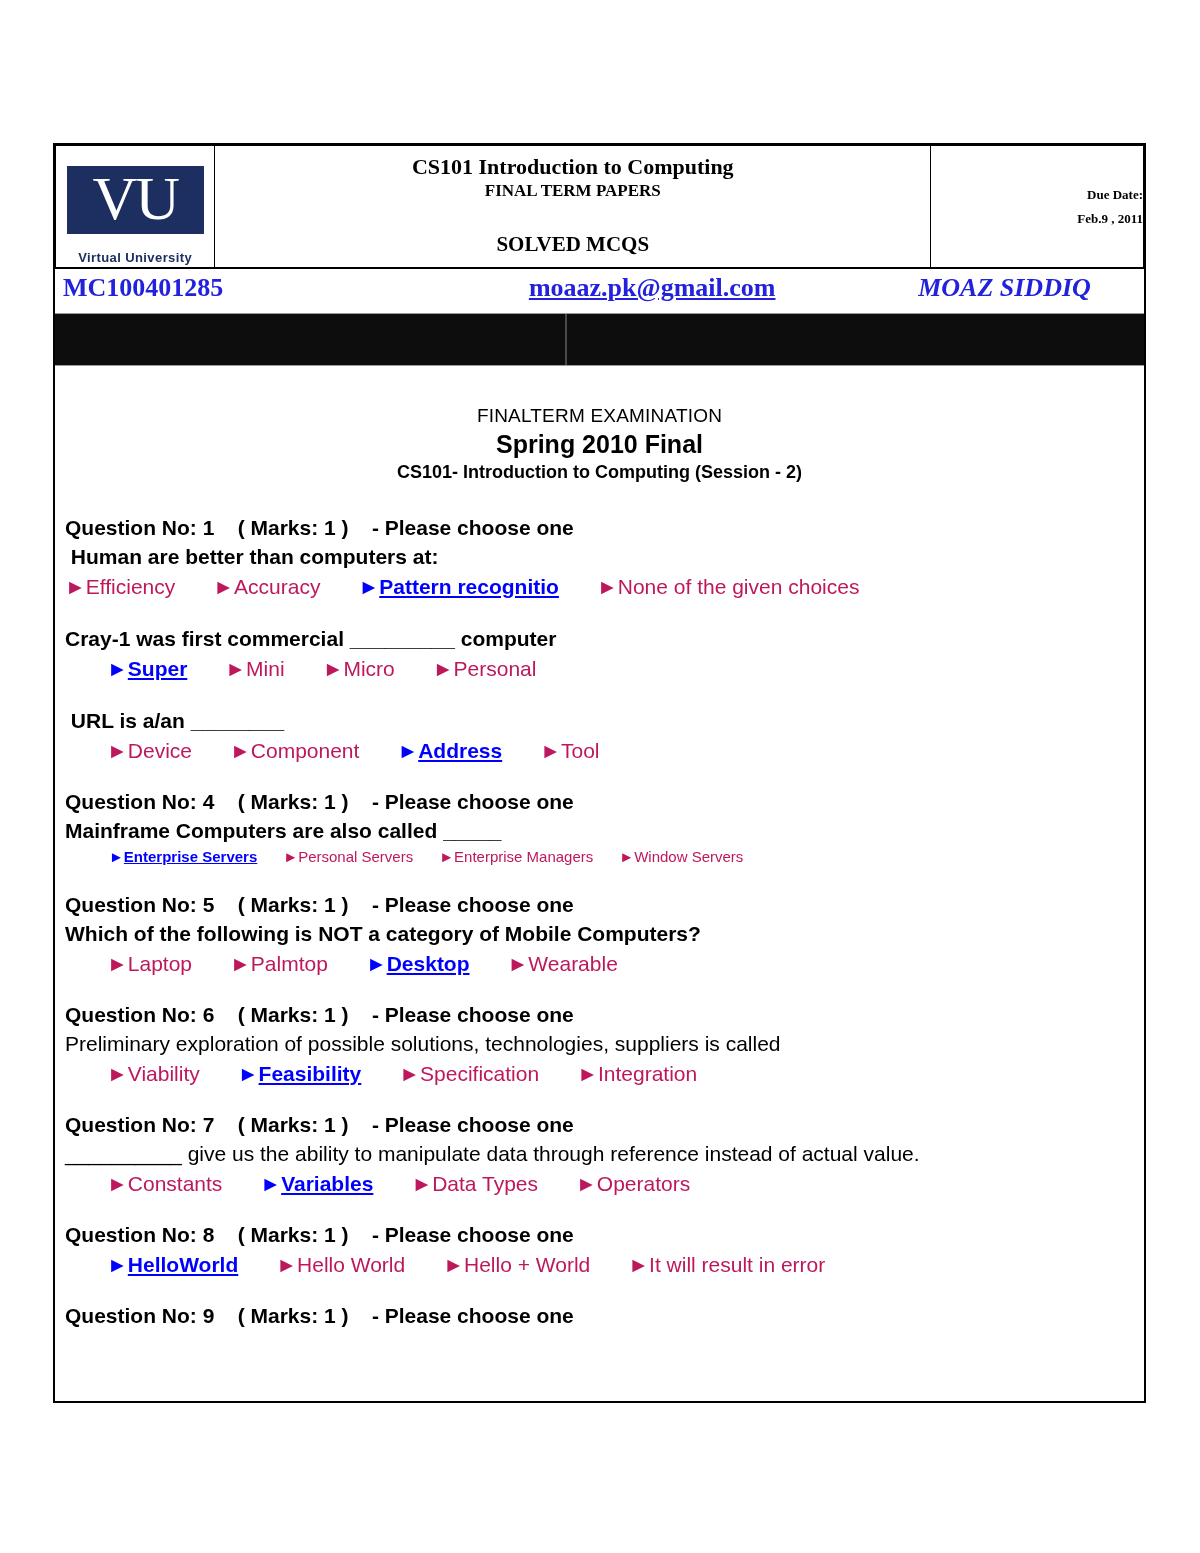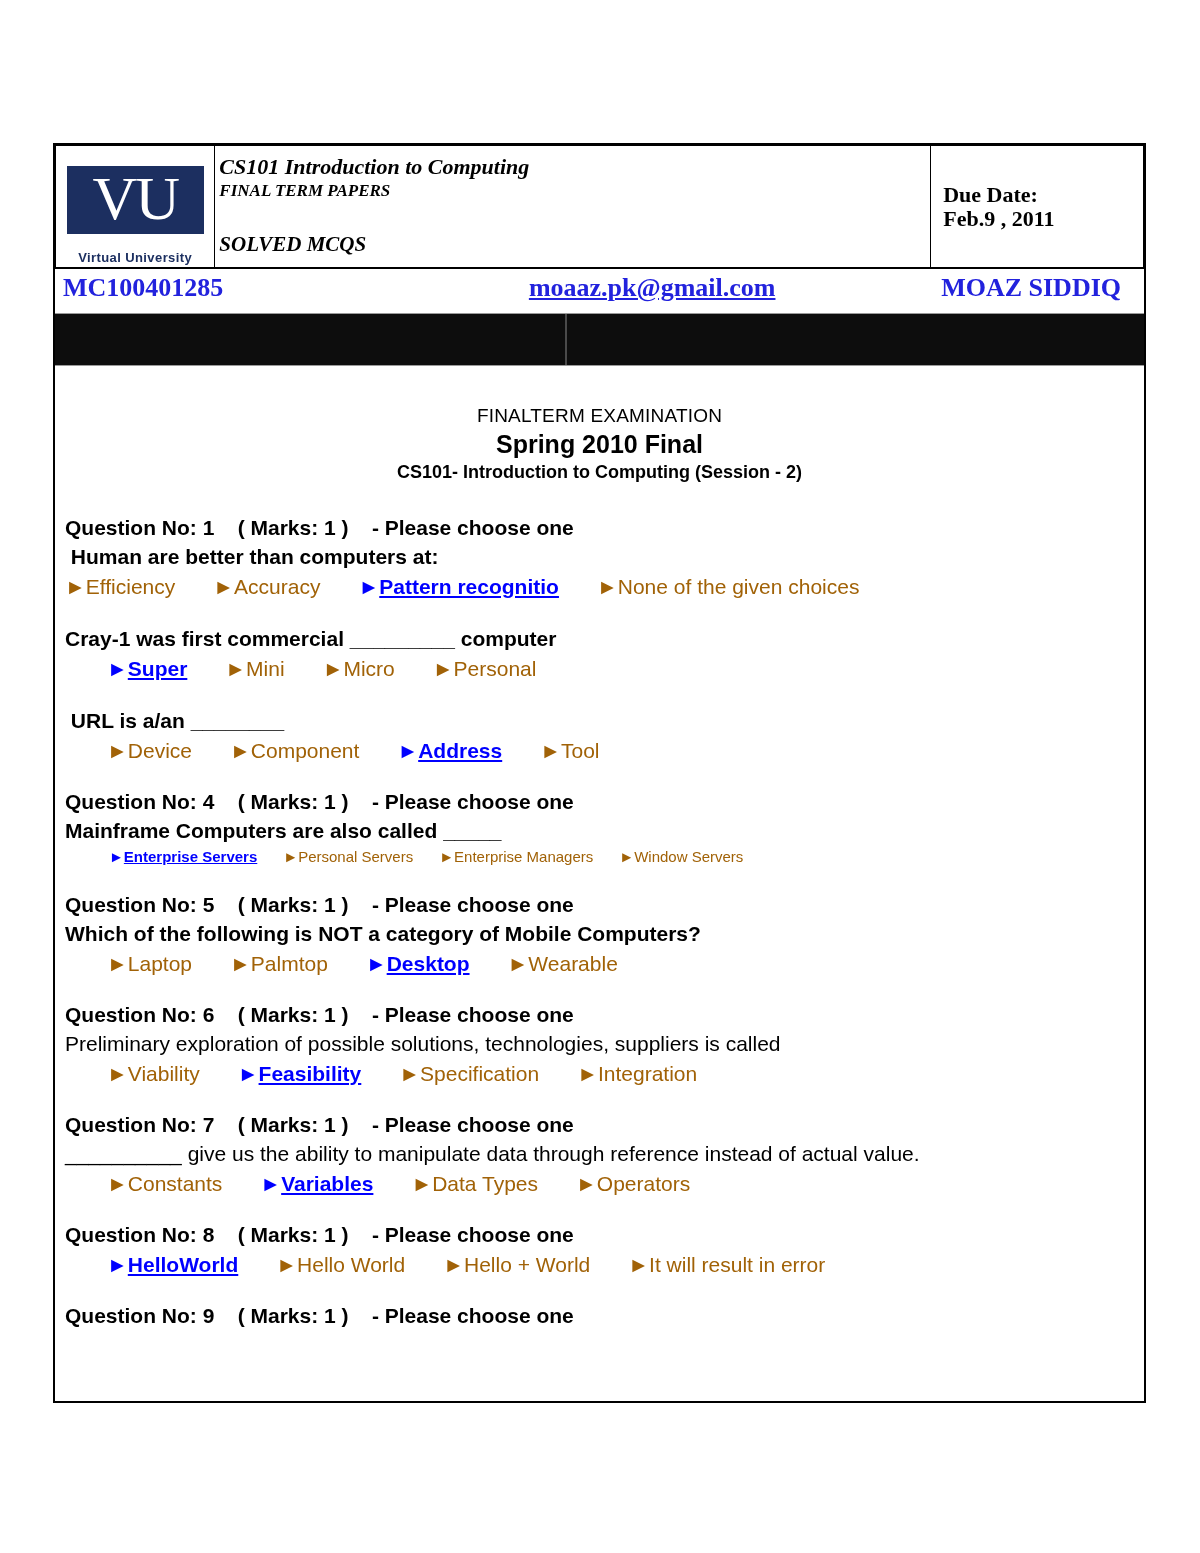--- a/index.html
+++ b/index.html
@@ -41,22 +41,22 @@
     vertical-align: middle;
   }
   .cell-logo {
     width: 158px;
     height: 101px;
     text-align: center;
     padding: 4px 6px 2px 6px !important;
   }
   .cell-title {
     width: 710px;
+    text-align: center;
     padding: 3px 4px 6px 4px !important;
-    font-style: italic;
   }
   .cell-due {
     width: 211px;
     padding: 5px 0 5px 12px !important;
     vertical-align: middle;
   }
 
   
   .logo-wrap { display: block; }
   .logo-box {
@@ -103,22 +103,23 @@
   .t-third {
     font-family: "Liberation Serif", serif;
     font-weight: bold;
     font-size: 21px;
     line-height: 26px;
     margin-top: 29px;
   }
   .due-line {
     font-family: "Liberation Serif", serif;
     font-weight: bold;
-    font-size: 22px;
+    font-size: 13px;
     line-height: 24px;
+    text-align: right;
   }
 
   
   .idrow {
     width: 100%;
     border-collapse: collapse;
     table-layout: fixed;
     border-top: 1px solid #000;
   }
   .idrow td {
@@ -126,21 +127,21 @@
     padding: 0;
     font-family: "Liberation Serif", serif;
     font-weight: bold;
     font-size: 26px;
     line-height: 34px;
     color: #2222dd;
     height: 38px;
   }
   .id-left   { width: 330px; padding-left: 8px !important; text-align: left; }
   .id-center { width: 530px; text-align: center; }
-  .id-right  { width: 225px; text-align: center; color: #2222dd; }
+  .id-right  { width: 225px; text-align: left; color: #2222dd; font-style: italic; }
   .mail { text-decoration: underline; color: #2222dd; }
 
   
   .band {
     height: 53px;
     background: #0d0d0d;
     display: flex;
     margin-top: 6px;
     border-top: 1px solid #9a9a9a;
     border-bottom: 1px solid #9a9a9a;
@@ -187,21 +188,21 @@
   .opts {
     font-size: 21px;
     line-height: 31px;
     white-space: nowrap;
   }
   .opts.small { font-size: 15px; line-height: 24px; }
   .opts.indent { padding-left: 42px; }
   .opts.indent-sm { padding-left: 44px; }
   .opts.flush { padding-left: 0; }
 
-  .opt { display: inline-block; font-weight: 400; color: #a16207; }
+  .opt { display: inline-block; font-weight: 400; color: #be185d; }
   .opt .tri { display: inline-block; }
   .opt.correct {
     color: #0000ff;
     font-weight: bold;
     text-decoration: underline;
   }
   .gap-m { display: inline-block; width: 26px; }
   .gap-l { display: inline-block; width: 38px; }
 </style>
 </head>

